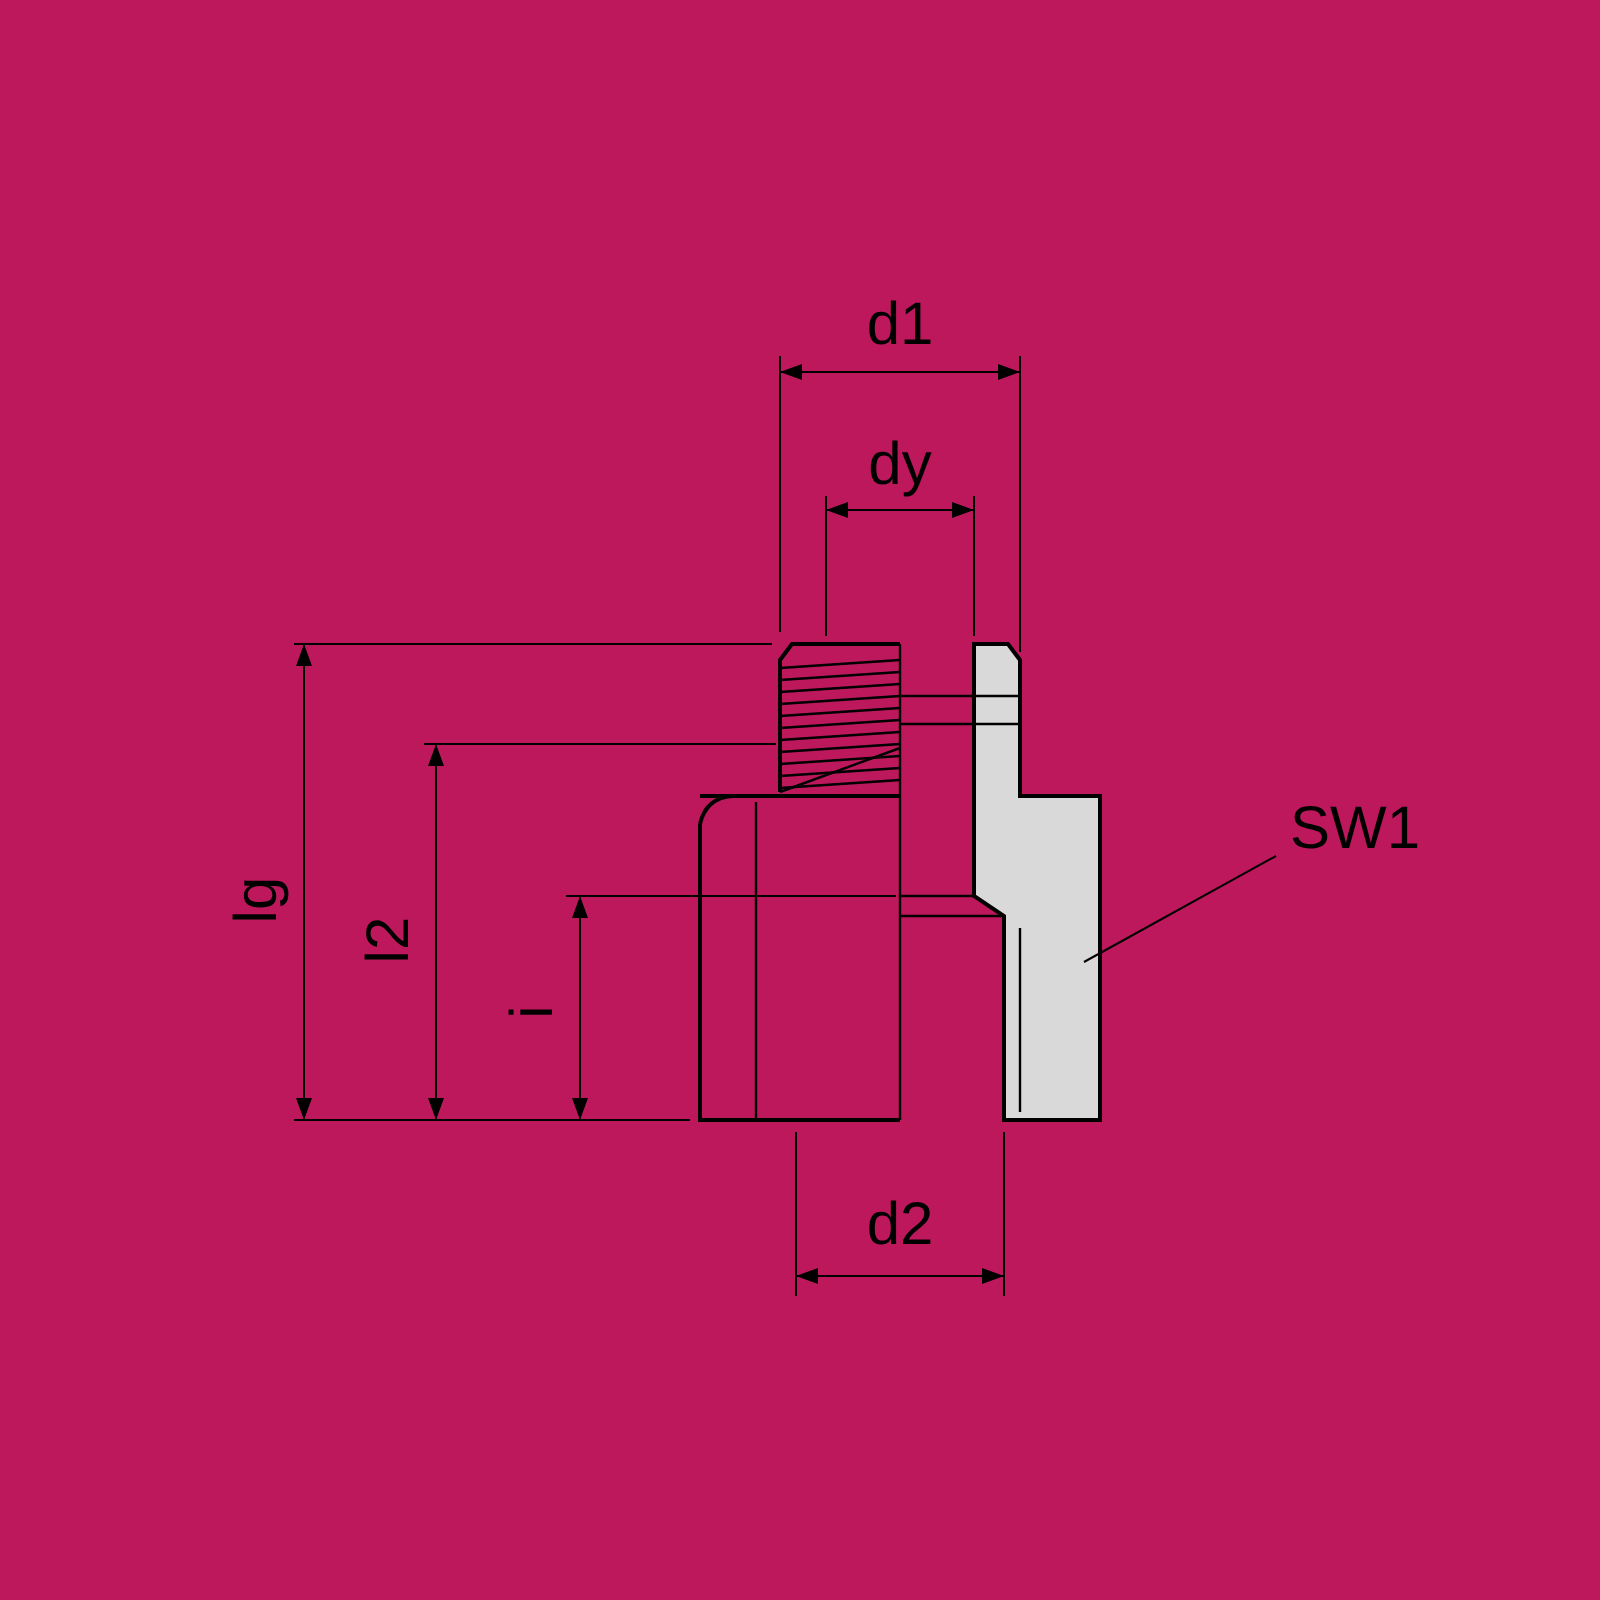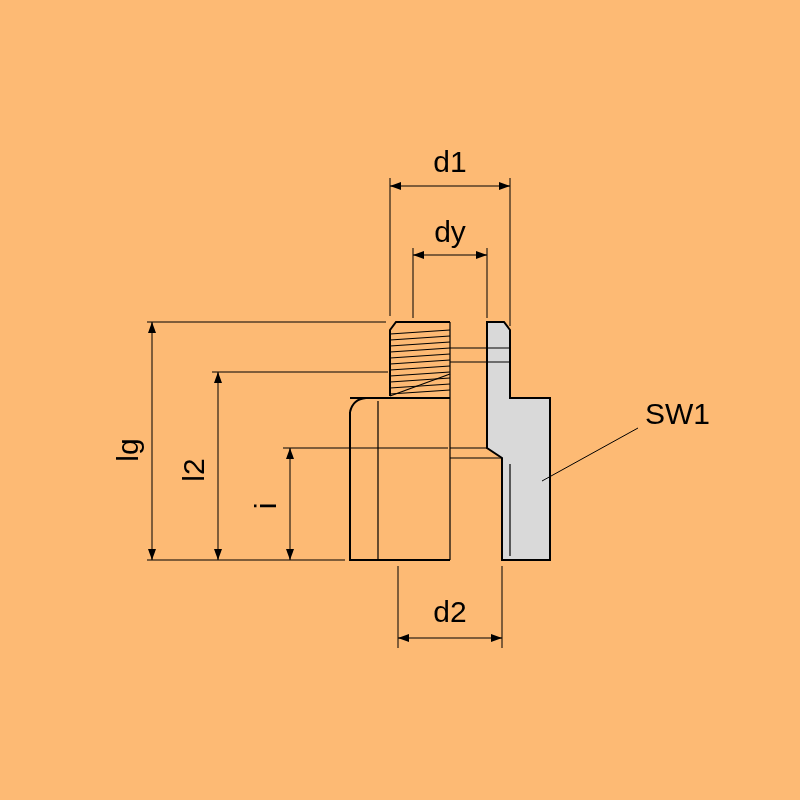--- a/index.html
+++ b/index.html
@@ -7,21 +7,21 @@
     padding: 0;
     background: #ffffff;
     width: 800px;
     height: 800px;
     overflow: hidden;
   }
   #stage {
     position: relative;
     width: 800px;
     height: 800px;
-    background: #fdba74;
+    background: #be185d;
   }
   svg { display: block; }
   .outline { fill: none; stroke: #000000; stroke-width: 2; stroke-linejoin: miter; }
   .thin    { fill: none; stroke: #000000; stroke-width: 1.2; }
   .dim     { fill: none; stroke: #000000; stroke-width: 1; }
   .arrow   { fill: #000000; stroke: none; }
   .section { stroke: #000000; stroke-width: 2; stroke-linejoin: miter; }
   text.lbl {
     font-family: "Liberation Sans", sans-serif;
     font-size: 30px;

